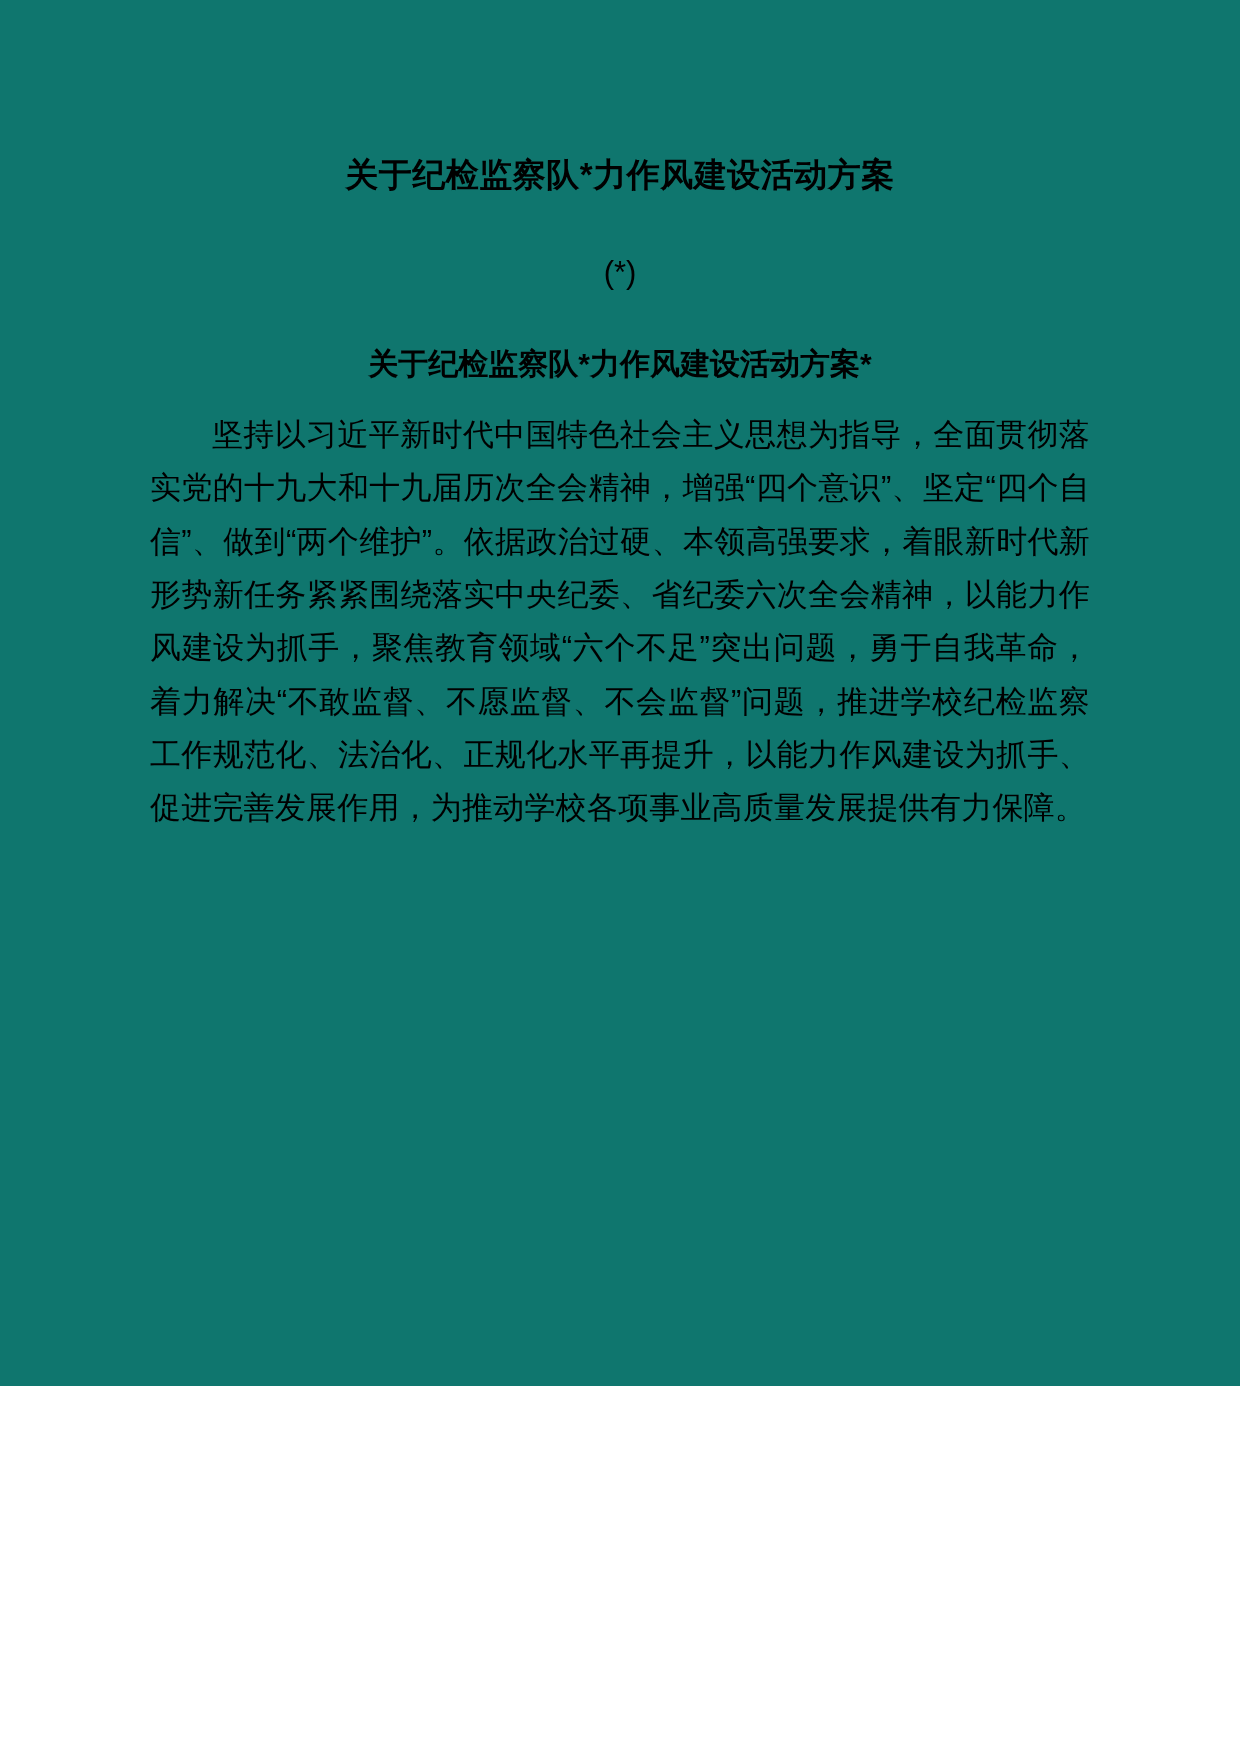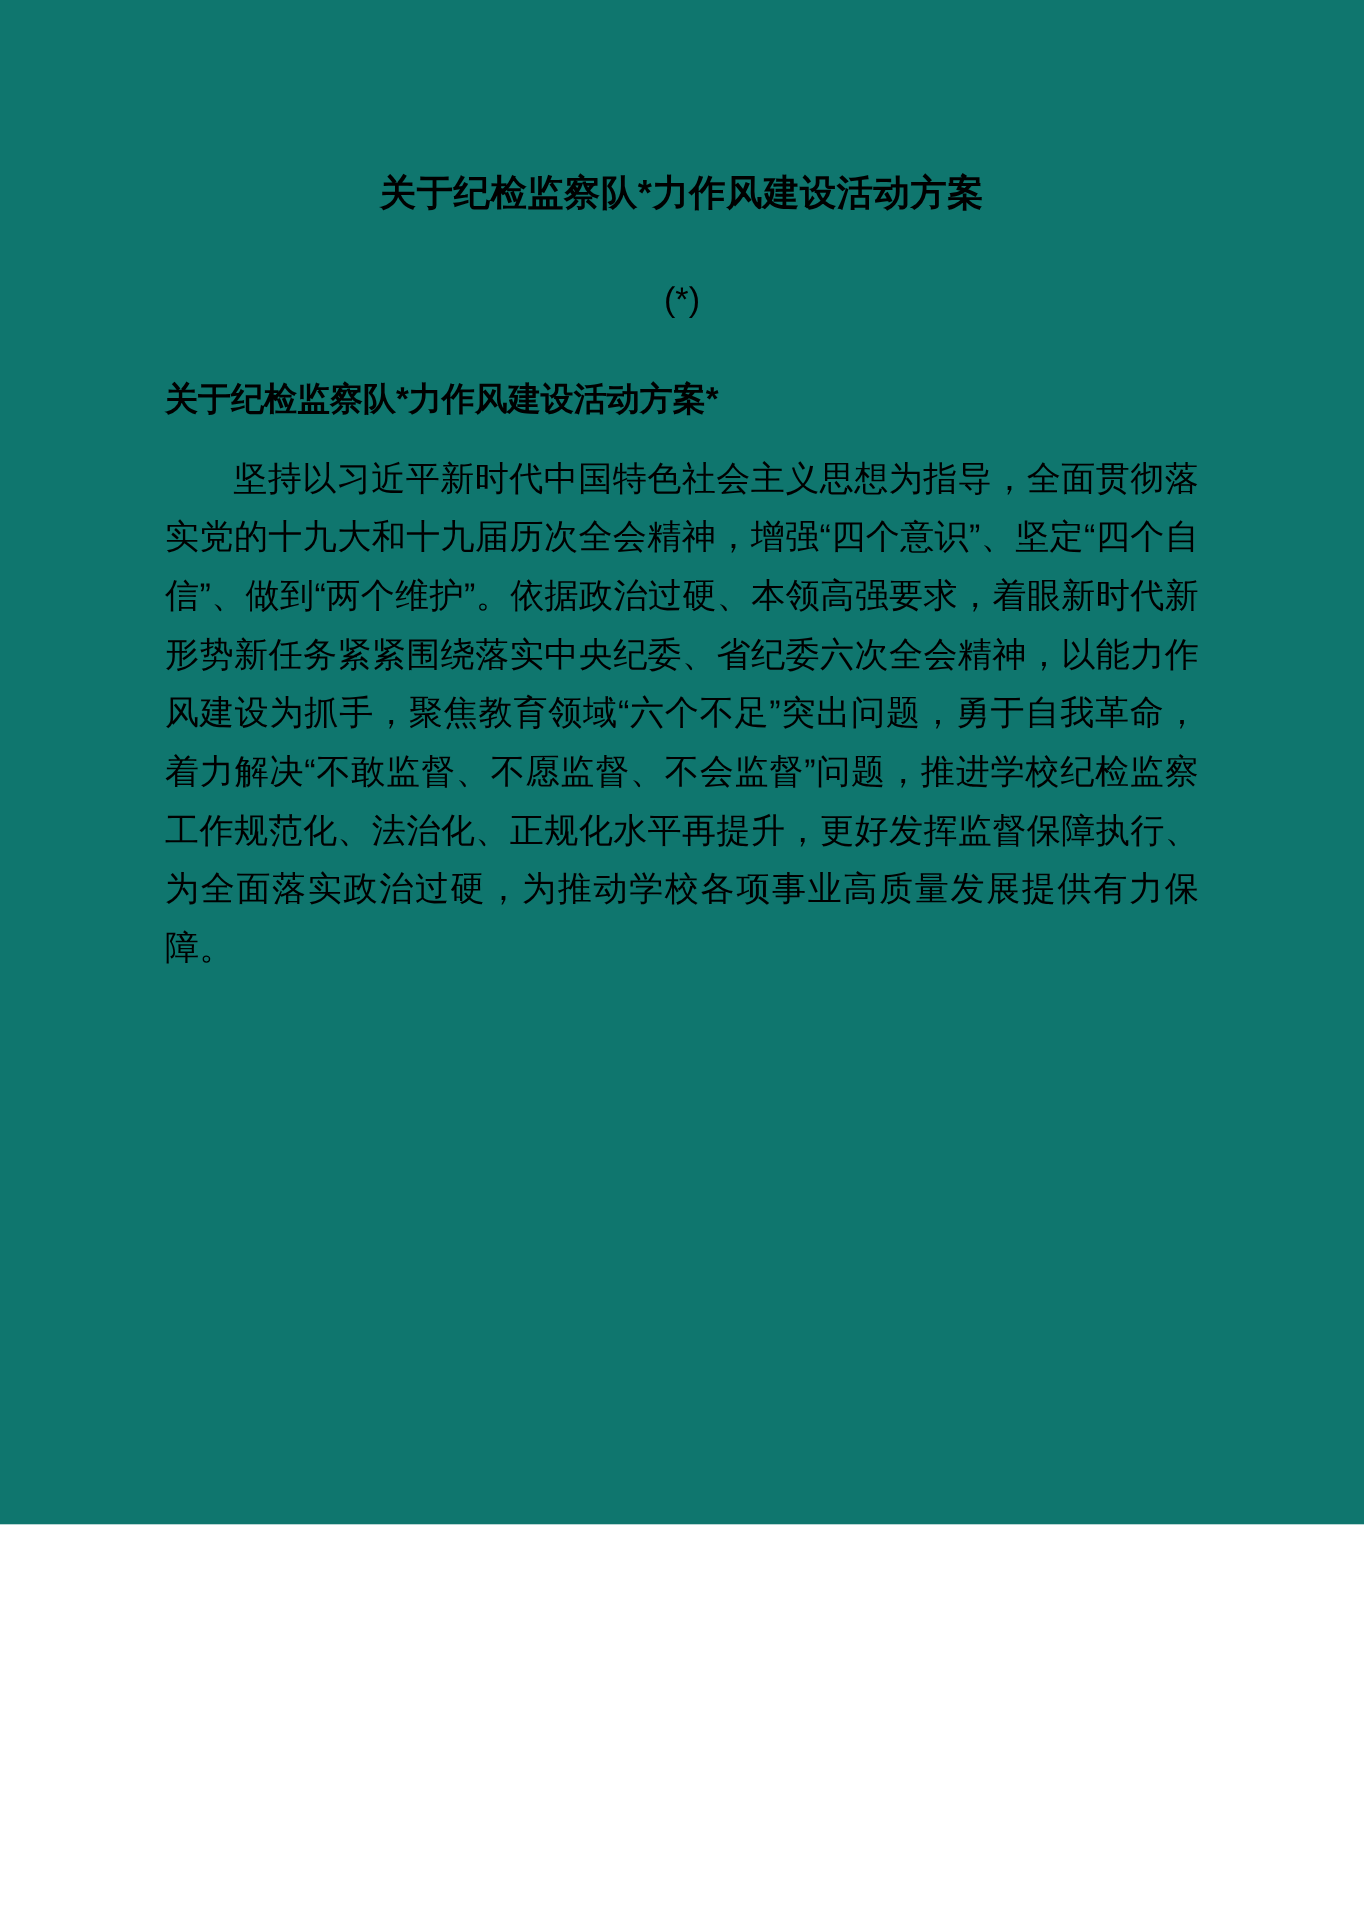--- a/index.html
+++ b/index.html
@@ -32,20 +32,21 @@
     white-space: nowrap;
   }
   .doc-subtitle {
     text-align: center;
     font-size: 31px;
     font-weight: normal;
     line-height: 1.5;
     margin: 50px 0 0 0;
   }
   .section-title {
+    text-align: center;
     font-size: 30px;
     font-weight: bold;
     line-height: 1.5;
     margin: 45px 0 0 0;
     white-space: nowrap;
   }
   .body-para {
     font-size: 31px;
     line-height: 1.72;
     text-align: justify;
@@ -68,15 +69,15 @@
 <div class="page">
 
   <h1 class="doc-title">关于纪检监察队*力作风建设活动方案</h1>
 
   <div class="doc-subtitle">(*)</div>
 
   <h2 class="section-title">关于纪检监察队*力作风建设活动方案*</h2>
 
 
 
-  <p class="body-para">坚持以习近平新时代中国特色社会主义思想为指导，全面贯彻落实党的十九大和十九届历次全会精神，增强“四个意识”、坚定“四个自信”、做到“两个维护”。依据政治过硬、本领高强要求，着眼新时代新形势新任务紧紧围绕落实中央纪委、省纪委六次全会精神，以能力作风建设为抓手，聚焦教育领域“六个不足”突出问题，勇于自我革命，着力解决“不敢监督、不愿监督、不会监督”问题，推进学校纪检监察工作规范化、法治化、正规化水平再提升，更好发挥监督保障执行、为全面落实政治过硬，为推动学校各项事业高质量发展提供有力保障。</p>
+  <p class="body-para">坚持以习近平新时代中国特色社会主义思想为指导，全面贯彻落实党的十九大和十九届历次全会精神，增强“四个意识”、坚定“四个自信”、做到“两个维护”。依据政治过硬、本领高强要求，着眼新时代新形势新任务紧紧围绕落实中央纪委、省纪委六次全会精神，以能力作风建设为抓手，聚焦教育领域“六个不足”突出问题，勇于自我革命，着力解决“不敢监督、不愿监督、不会监督”问题，推进学校纪检监察工作规范化、法治化、正规化水平再提升，以能力作风建设为抓手、促进完善发展作用，为推动学校各项事业高质量发展提供有力保障。</p>
 
 </div>
 
 </body></html>

